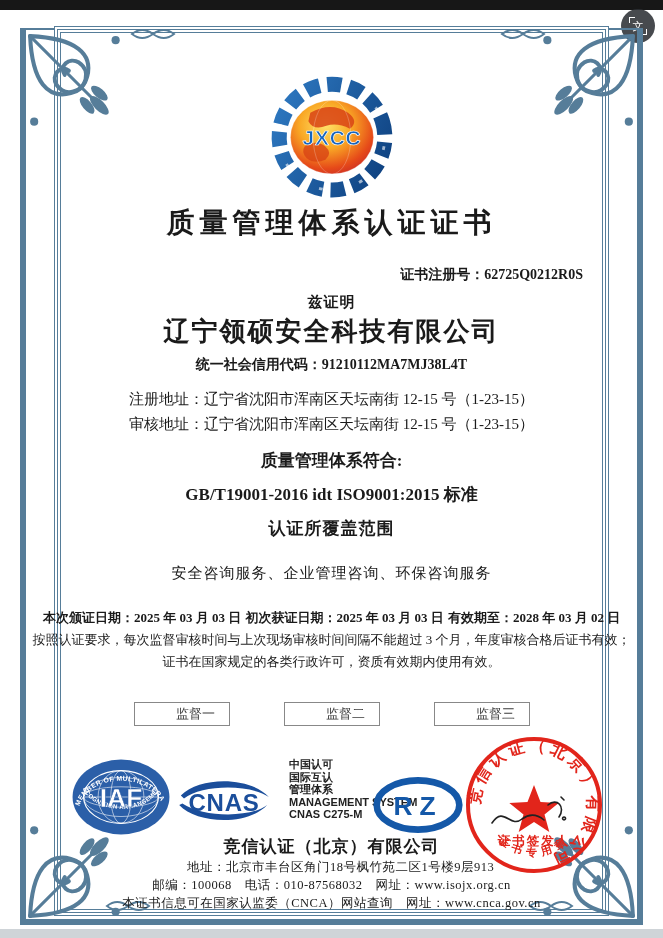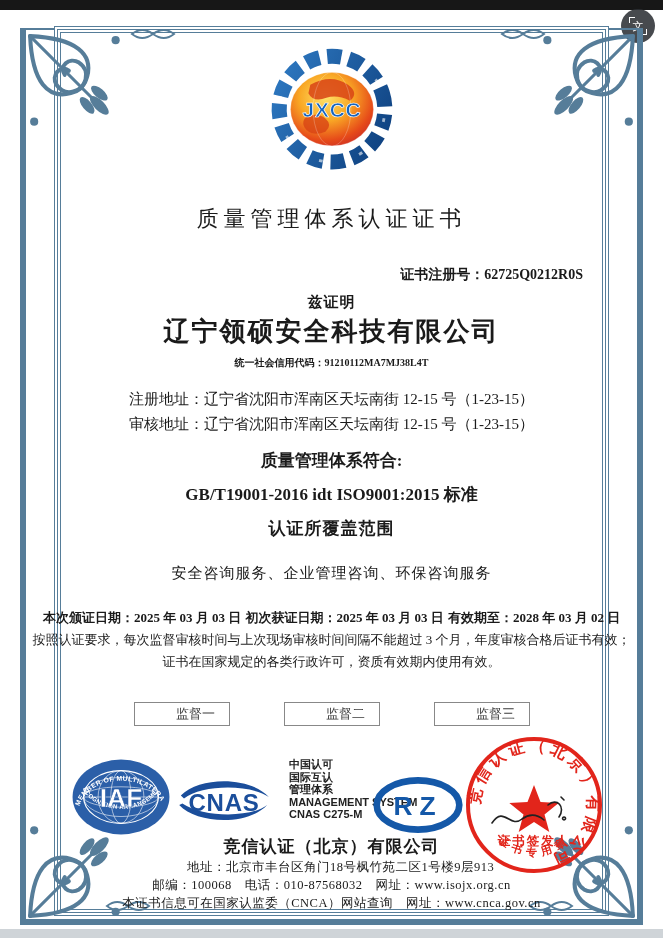--- a/index.html
+++ b/index.html
@@ -23,26 +23,26 @@
     pointer-events:none;
   }
   .corner{position:absolute;width:112px;height:112px;pointer-events:none;}
   .corner.tl{left:24px;top:30px;}
   .corner.tr{right:24px;top:30px;transform:scaleX(-1);}
   .corner.bl{left:24px;bottom:16px;transform:scaleY(-1);}
   .corner.br{right:24px;bottom:16px;transform:scale(-1,-1);}
   .knot{position:absolute;width:46px;height:16px;pointer-events:none;}
   
   .abs{position:absolute;left:0;right:0;text-align:center;}
-  .jxcc-wrap{top:45px;}
-  .cert-title{top:204px;font-size:22px;font-weight:normal;letter-spacing:5px;}
+  .jxcc-wrap{top:73px;}
+  .cert-title{top:204px;font-size:28px;font-weight:bold;letter-spacing:5px;}
   .cert-no{top:266px;left:auto;right:80px;text-align:right;font-size:14px;font-weight:bold;}
   .attest{top:293px;font-size:15px;font-weight:bold;letter-spacing:1px;}
   .company{top:314px;font-size:26px;font-weight:bold;letter-spacing:2px;}
-  .credit{top:356px;font-size:10px;font-weight:bold;}
+  .credit{top:356px;font-size:14px;font-weight:bold;}
   .addr1{top:390px;font-size:15px;}
   .addr2{top:415px;font-size:15px;}
   .conform{top:449px;font-size:17px;font-weight:bold;}
   .standard{top:483px;font-size:17px;font-weight:bold;}
   .scope-head{top:517px;font-size:17px;font-weight:bold;letter-spacing:1px;}
   .scope{top:564px;font-size:15px;letter-spacing:1px;}
   .dates{top:609px;font-size:13px;font-weight:bold;}
   .dates span + span{margin-left:1px;}
   .note1{top:631px;font-size:13px;}
   .note2{top:653px;font-size:13px;}

